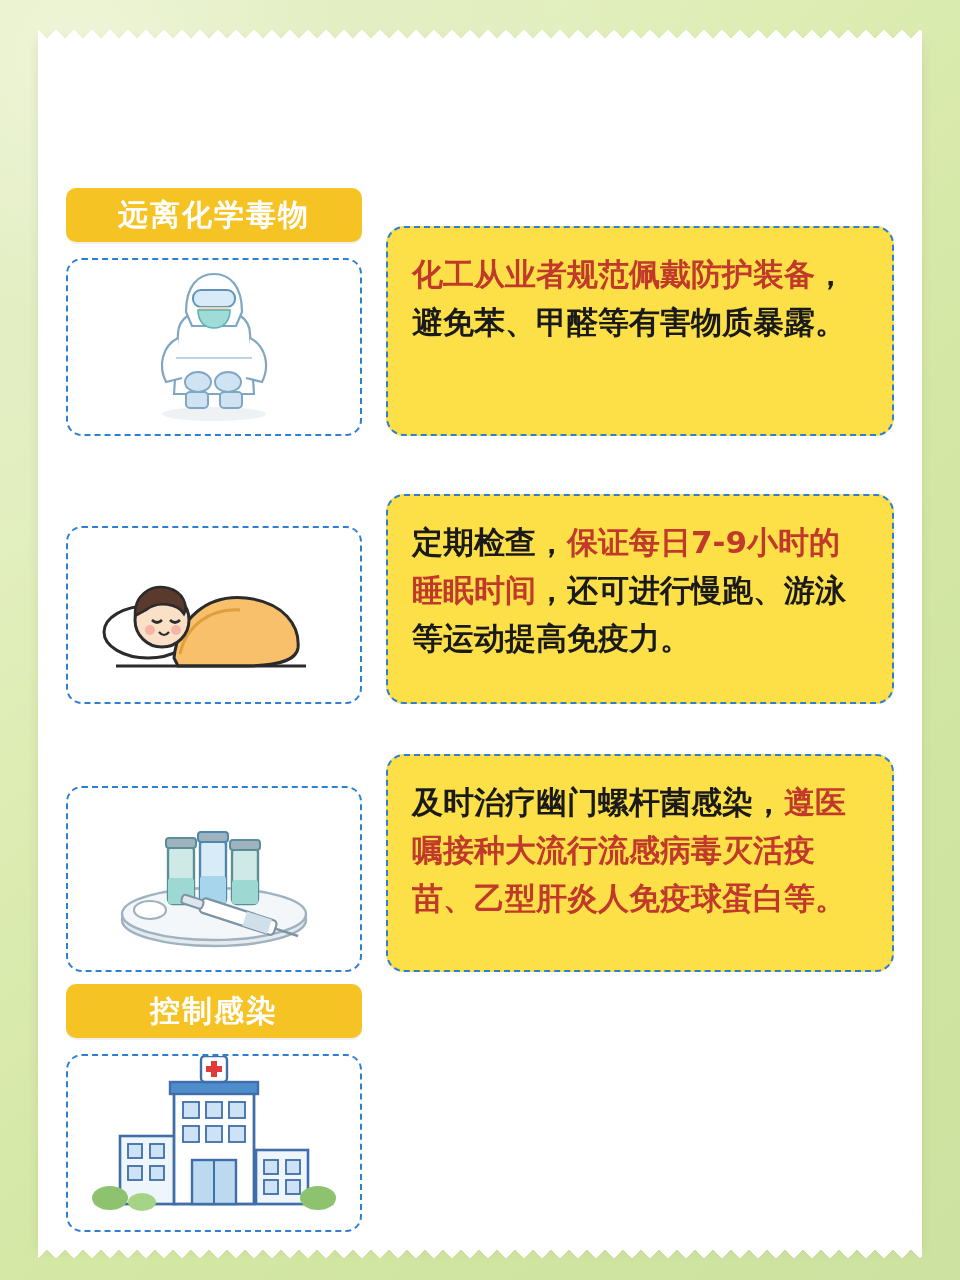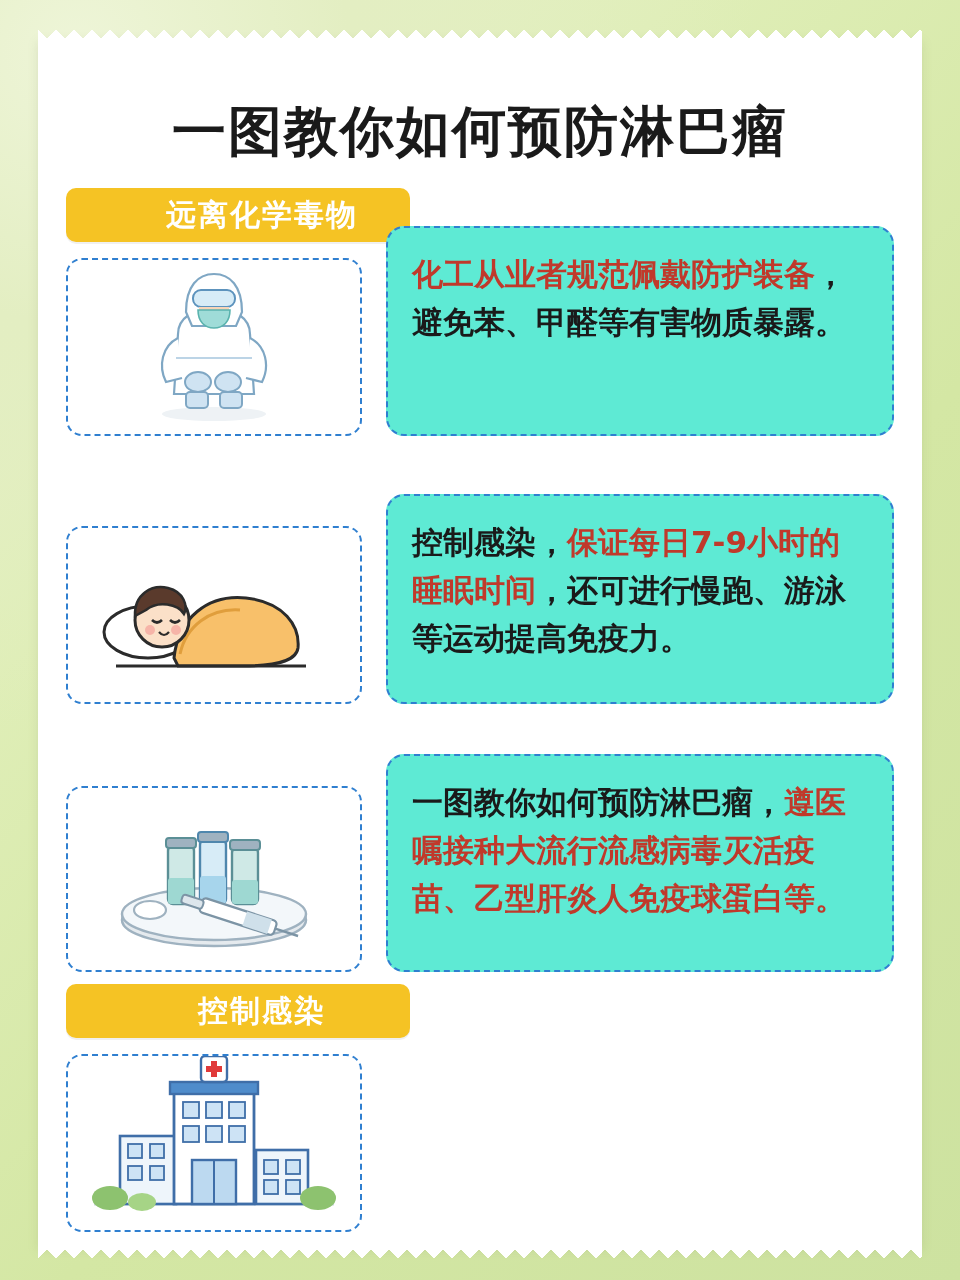--- a/index.html
+++ b/index.html
@@ -60,60 +60,58 @@
     width:296px;
     height:54px;
     background:#f5c324;
     border-radius:10px;
     color:#ffffff;
     font-size:30px;
     font-weight:bold;
     display:flex;align-items:center;justify-content:center;
     letter-spacing:2px;
     box-shadow:0 2px 0 rgba(0,0,0,.06);
-    padding-left:48px;
   }
   .imgbox{
     position:absolute;
     left:28px;
     width:296px;
     border:2px dashed #2f7fd0;
     border-radius:16px;
     background:#ffffff;
     box-sizing:border-box;
     overflow:hidden;
   }
   .textbox{
     position:absolute;
     left:348px;
     width:508px;
     border:2px dashed #2f7fd0;
     border-radius:18px;
-    background:#5eead4;
+    background:#fde047;
     box-sizing:border-box;
     padding:22px 24px;
     font-size:31px;
     line-height:1.55;
     color:#1a1a1a;
     font-weight:bold;
     letter-spacing:0px;
   }
   .hl{color:#c0392b;}
   svg{display:block;}
 </style>
 </head>
 <body>
 
 <div class="bg"></div>
 
 <div class="card">
   <div class="zig top"></div>
   <div class="zig bot"></div>
 
-  <div class="title">一图教你如何预防淋巴瘤</div>
 
   <div class="badge" style="top:148px">远离化学毒物</div>
   <div class="imgbox" style="top:218px;height:178px">
     <svg width="292" height="174" viewBox="0 0 292 174">
       <g transform="translate(146,92)">
         <ellipse cx="0" cy="62" rx="52" ry="7" fill="#eef2f5"></ellipse>
 
         <path d="M-36,-18 C-36,-34 -20,-44 0,-44 C20,-44 36,-34 36,-18 L40,42 L-40,42 Z" fill="#ffffff" stroke="#7fa7c4" stroke-width="2.2"></path>
 
         <path d="M-36,-14 C-52,-6 -56,14 -48,30 L-32,26" fill="#ffffff" stroke="#7fa7c4" stroke-width="2.2"></path>
@@ -160,21 +158,21 @@
         <circle cx="-64" cy="6" r="5" fill="#f5a9a0" opacity=".8"></circle>
         <circle cx="-38" cy="6" r="5" fill="#f5a9a0" opacity=".8"></circle>
 
         <path d="M-55,8 q5,6 10,0" stroke="#2b2b2b" stroke-width="2.2" fill="none"></path>
 
         <path d="M-98,42 L92,42" stroke="#2b2b2b" stroke-width="3"></path>
       </g>
     </svg>
   </div>
   <div class="textbox" style="top:454px;height:210px">
-    <span>控制感染，</span><span class="hl">保证每日7-9小时的睡眠时间</span><span>，还可进行慢跑、游泳等运动提高免疫力。</span>
+    <span>定期检查，</span><span class="hl">保证每日7-9小时的睡眠时间</span><span>，还可进行慢跑、游泳等运动提高免疫力。</span>
   </div>
 
   <div class="imgbox" style="top:746px;height:186px">
     <svg width="292" height="182" viewBox="0 0 292 182">
       <g transform="translate(146,96)">
 
         <ellipse cx="0" cy="36" rx="92" ry="26" fill="#e5eaee" stroke="#9fb2c0" stroke-width="2.5"></ellipse>
         <ellipse cx="0" cy="30" rx="92" ry="26" fill="#f3f7fa" stroke="#9fb2c0" stroke-width="2.5"></ellipse>
 
         <g>
@@ -198,21 +196,21 @@
           <rect x="40" y="16" width="26" height="15" fill="#cfe0ea"></rect>
           <rect x="-26" y="19" width="22" height="9" rx="3" fill="#dde6ec" stroke="#7c94a5" stroke-width="2"></rect>
           <path d="M72,23.5 L96,23.5" stroke="#7c94a5" stroke-width="2.4"></path>
         </g>
 
         <ellipse cx="-64" cy="26" rx="16" ry="9" fill="#ffffff" stroke="#9fb2c0" stroke-width="2.2"></ellipse>
       </g>
     </svg>
   </div>
   <div class="textbox" style="top:714px;height:218px">
-    <span>一图教你如何预防淋巴瘤，</span><span class="hl">遵医嘱接种大流行流感病毒灭活疫苗、乙型肝炎人免疫球蛋白等。</span>
+    <span>及时治疗幽门螺杆菌感染，</span><span class="hl">遵医嘱接种大流行流感病毒灭活疫苗、乙型肝炎人免疫球蛋白等。</span>
   </div>
 
   <div class="badge" style="top:944px">控制感染</div>
   <div class="imgbox" style="top:1014px;height:178px">
     <svg width="292" height="174" viewBox="0 0 292 174">
       <g transform="translate(146,92)">
 
         <path d="M-120,56 L120,56" stroke="#cfd9e2" stroke-width="3"></path>
 
         <rect x="-94" y="-12" width="56" height="68" fill="#eef5fb" stroke="#3f6ea8" stroke-width="2.6"></rect>

